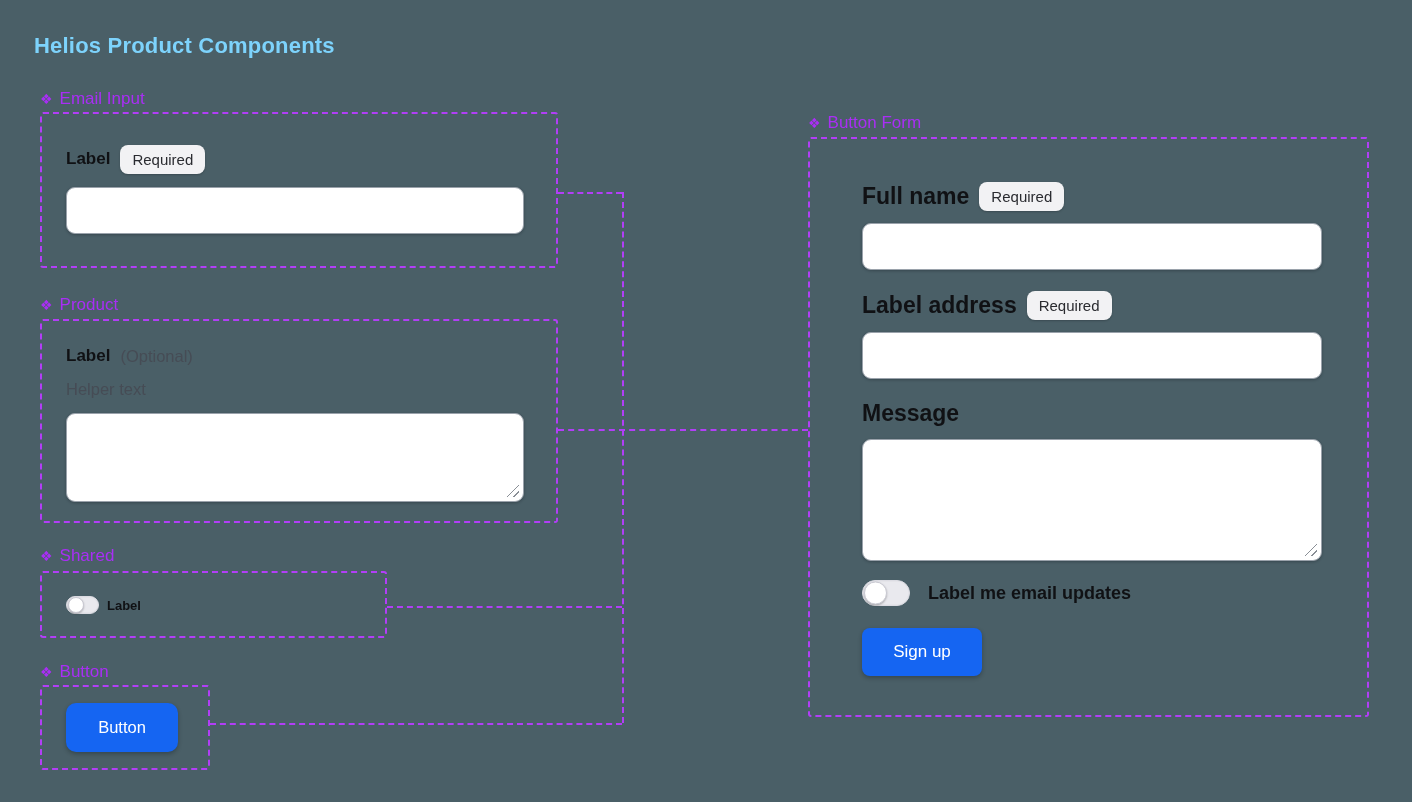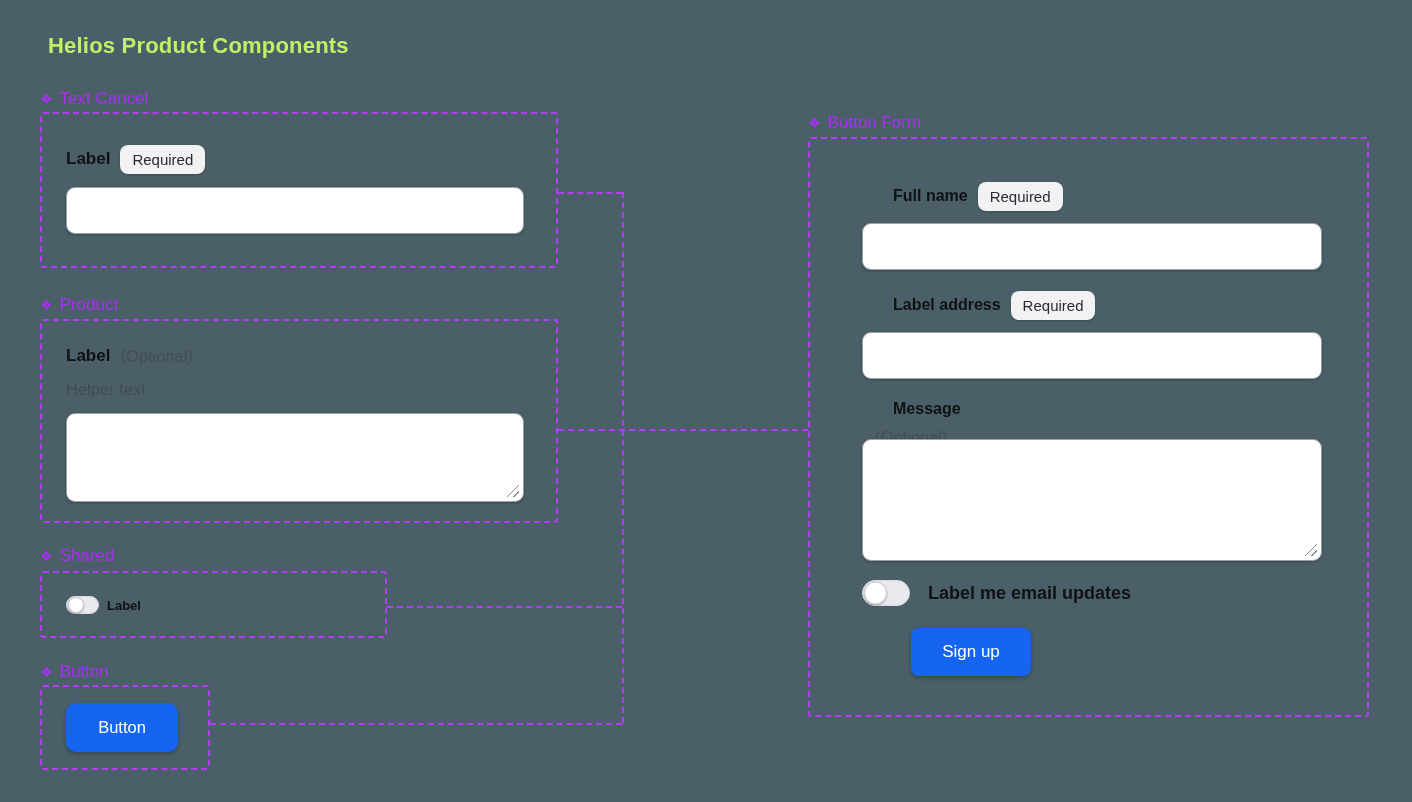--- a/index.html
+++ b/index.html
@@ -10,21 +10,21 @@
   }
   .page-title{position:absolute;font-size:22px;font-weight:700;letter-spacing:.2px;}
   .comp-header{position:absolute;display:flex;align-items:center;gap:7px;
     color:#A92EF5;font-size:17px;font-weight:500;}
   .comp-icon{font-size:14px;line-height:1;color:#A92EF5;}
   .dash-box{position:absolute;border:2px dashed #B23EF7;border-radius:3px;box-sizing:border-box;}
   .hline{position:absolute;height:0;border-top:2px dashed #B23EF7;}
   .vline{position:absolute;width:0;border-left:2px dashed #B23EF7;}
   .label-row{position:absolute;display:flex;align-items:center;gap:10px;}
   .field-label{color:#101114;font-size:17px;font-weight:700;}
-  .field-label.lg{font-size:16px;margin-left:31px;}
+  .field-label.lg{font-size:23px;}
   .badge{background:#F2F2F4;color:#2A2B30;font-size:15px;line-height:1;
     padding:7px 12px;border-radius:8px;box-shadow:0 1px 2px rgba(10,15,20,.25);}
   .muted{color:#464C55;font-size:16.5px;font-weight:400;}
   .helper{position:absolute;color:#464C55;font-size:16.5px;}
   .tbox{position:absolute;background:#fff;border:1px solid #9AA2AB;border-radius:9px;
     box-sizing:border-box;box-shadow:0 1px 3px rgba(10,15,20,.28);}
   .tbox input,.tbox textarea{
     width:100%;height:100%;border:none;outline:none;background:transparent;resize:none;
     font-family:"Liberation Sans",sans-serif;font-size:16px;padding:10px 12px;box-sizing:border-box;}
   .grip{position:absolute;right:4px;bottom:4px;width:12px;height:12px;pointer-events:none;
@@ -41,25 +41,25 @@
   .btn-secondary{background:#FDFDFE;color:#33353B;border:1px solid #D7D7DF;font-size:17px;font-weight:400;
     box-shadow:0 1px 3px rgba(10,15,20,.3);}
   .toggle-label-sm{color:#101114;font-size:13px;font-weight:700;}
   .toggle-label-lg{color:#101114;font-size:18px;font-weight:700;}
 </style>
 </head>
 <body>
 
 <div id="canvas">
 
-  <div class="page-title" style="left:48px;top:33px;color:#bef264;">Helios Product Components</div>
+  <div class="page-title" style="left:34px;top:33px;color:#7dd3fc;">Helios Product Components</div>
 
   <div class="comp-header" style="left:40px;top:89px;">
     <span class="comp-icon">❖</span>
-    <span>Text Cancel</span>
+    <span>Email Input</span>
   </div>
   <div class="dash-box" style="left:40px;top:112px;width:518px;height:156px;"></div>
   <div class="label-row" style="left:66px;top:144px;height:30px;">
     <span class="field-label">Label</span>
     <span class="badge">Required</span>
   </div>
   <div class="tbox" style="left:66px;top:187px;width:458px;height:47px;">
     <input type="text" value="" style="">
   </div>
 
@@ -131,15 +131,15 @@
   <div class="tbox" style="left:862px;top:439px;width:460px;height:122px;">
     <textarea style=""></textarea>
     <span class="grip"></span>
   </div>
 
   <div class="toggle" style="left:862px;top:580px;width:48px;height:26px;">
     <span class="knob" style="width:23px;height:23px;"></span>
   </div>
   <span class="toggle-label-lg" style="position:absolute;left:928px;top:583px;">Label me email updates</span>
 
-  <button class="btn btn-primary" style="left:911px;top:628px;width:120px;height:48px;border-radius:8px;font-size:17px;">Sign up</button>
+  <button class="btn btn-primary" style="left:862px;top:628px;width:120px;height:48px;border-radius:8px;font-size:17px;">Sign up</button>
 
 </div>
 
 </body></html>

